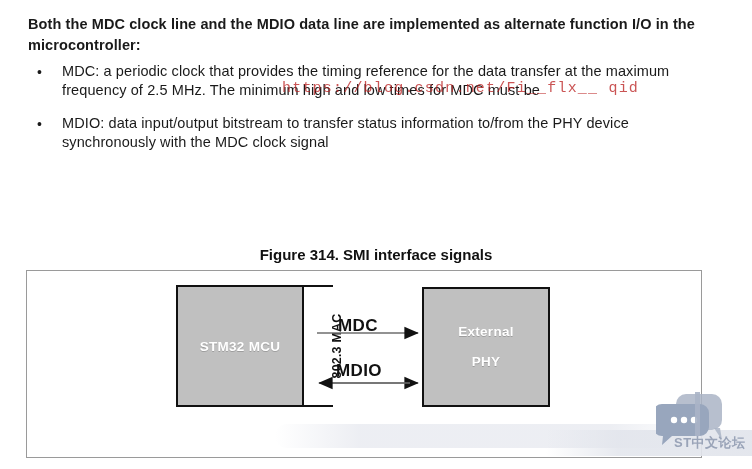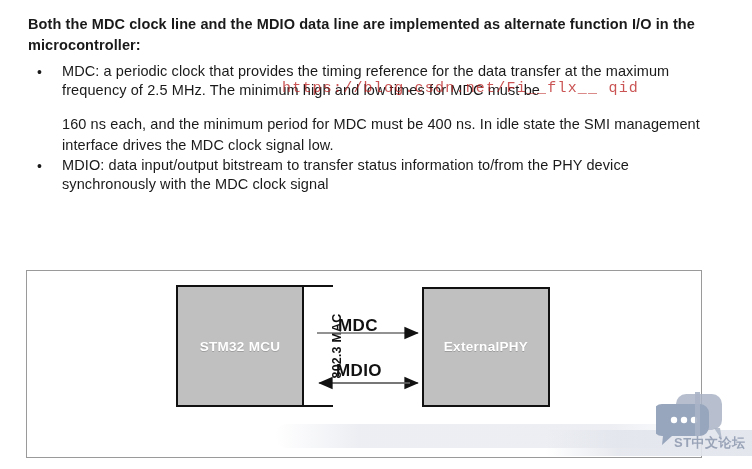--- a/index.html
+++ b/index.html
@@ -148,21 +148,21 @@
   .phy-box {
     position: absolute;
     left: 422px;
     top: 287px;
     width: 128px;
     height: 120px;
     border: 2px solid #111111;
     box-sizing: border-box;
     background: #c0c0c0;
     display: flex;
-    flex-direction: row;
+    flex-direction: column;
     align-items: center;
     justify-content: center;
   }
   .phy-line {
     color: #ffffff;
     font-size: 13.5px;
     font-weight: bold;
     letter-spacing: 0.3px;
     text-shadow: 0 1px 0 rgba(0,0,0,0.18);
     line-height: 30px;
@@ -242,31 +242,31 @@
 
     <p class="para">Both the MDC clock line and the MDIO data line are implemented as alternate function I/O in the microcontroller:</p>
 
     <div class="bullet-row">
       <span class="bullet-dot">•</span>
       <span class="bullet-text">MDC: a periodic clock that provides the timing reference for the data transfer at the maximum frequency of 2.5 MHz. The minimum high and low times for MDC must be</span>
     </div>
 
     <div class="spacer-line"></div>
 
-    <div class="bullet-cont">160 ns each, and the minimum period for MDC must be 400 ns. In idle state the SMI management interface drives the MDC clock signal low.</div>
 
     <div class="bullet-row">
       <span class="bullet-dot">•</span>
       <span class="bullet-text">MDIO: data input/output bitstream to transfer status information to/from the PHY device synchronously with the MDC clock signal</span>
     </div>
 
   </div>
 
   <div class="url-watermark">https://blog.csdn.net/Fi__flx__ qid</div>
 
+  <div class="figure-title">Figure 314. SMI interface signals</div>
 
   <div class="figure-box"></div>
 
   <div class="mcu-outer">
     <div class="mcu-body">
       <span class="mcu-label">STM32 MCU</span>
     </div>
     <div class="mac-strip">
       <span class="mac-label">802.3 MAC</span>
     </div>

